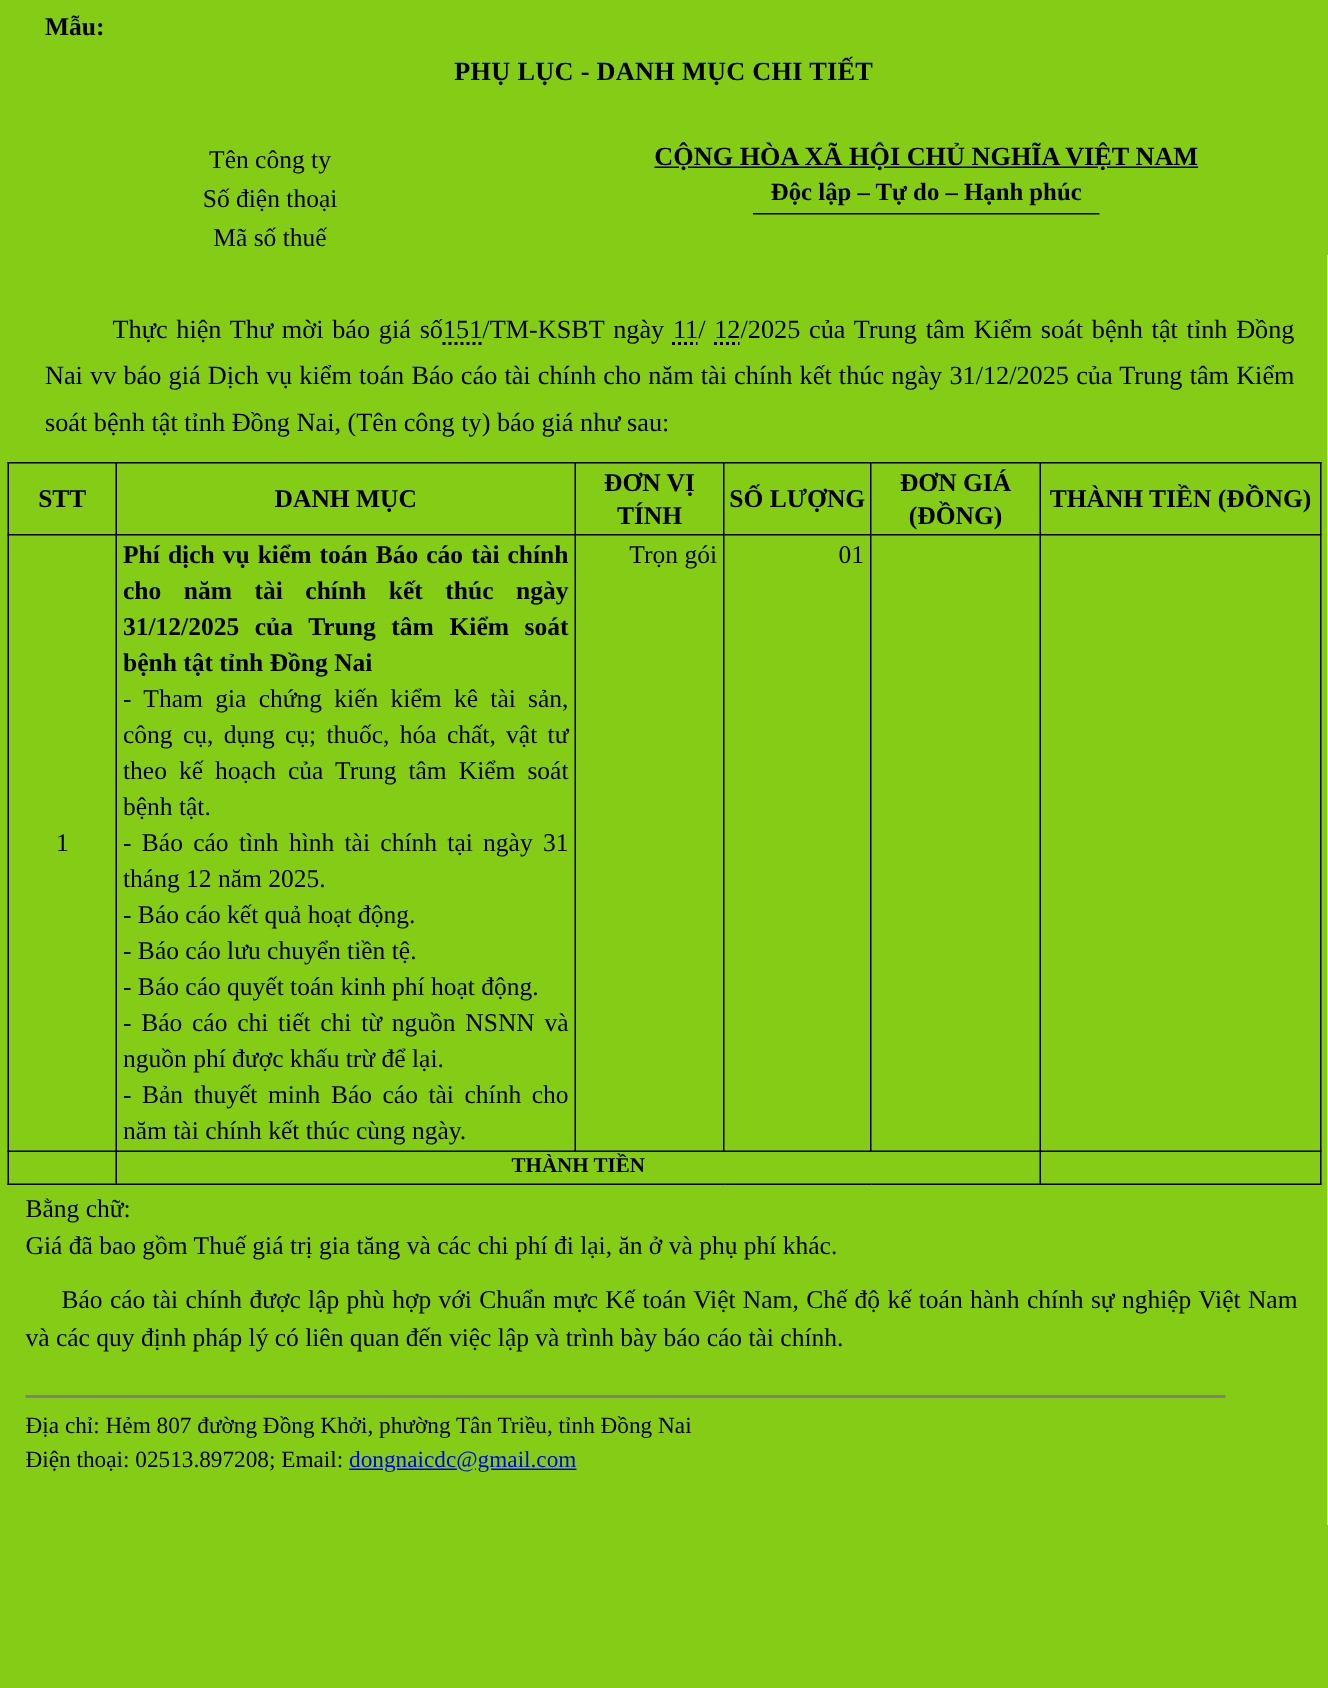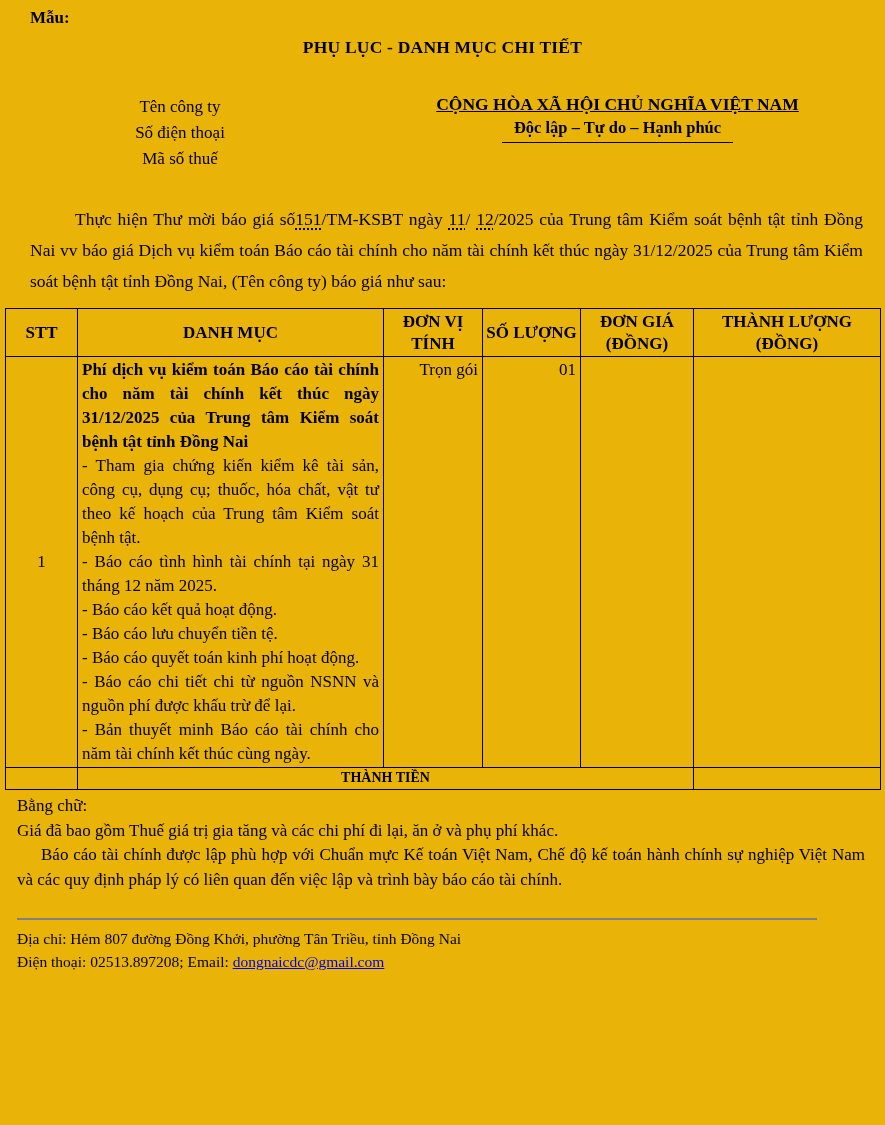--- a/index.html
+++ b/index.html
@@ -1,18 +1,18 @@
 <!DOCTYPE html>
 <html><head>
 <meta charset="utf-8">
 <style>
   * { box-sizing: border-box; }
   html, body { margin: 0; padding: 0; background: #ffffff; }
   .page {
-    width: 885px; height: 1125px; background: #eab308; color: #000;
+    width: 885px; height: 1125px; background: #84cc16; color: #000;
     font-family: "Liberation Serif", "DejaVu Serif", serif;
     font-size: 17px; overflow: hidden; position: relative; padding-top: 8px;
   }
   .muc-label { margin-left: 30px; font-weight: bold; font-size: 17px; }
   .doc-title { text-align: center; font-weight: bold; font-size: 17.5px; margin-top: 9px; letter-spacing: .2px; }
 
   .head-row { display: flex; margin-top: 36px; }
   .company-block { width: 360px; text-align: center; line-height: 26px; }
   .national-block { flex: 1; text-align: center; padding-right: 10px; text-decoration: underline; }
   .national-line1 { font-weight: bold; font-size: 17.5px; }
@@ -83,21 +83,21 @@
         <col style="width:113px">
         <col style="width:187px">
     </colgroup>
     <thead>
       <tr>
         <th>STT</th>
         <th>DANH MỤC</th>
         <th>ĐƠN VỊ TÍNH</th>
         <th>SỐ LƯỢNG</th>
         <th>ĐƠN GIÁ (ĐỒNG)</th>
-        <th>THÀNH LƯỢNG (ĐỒNG)</th>
+        <th>THÀNH TIỀN (ĐỒNG)</th>
       </tr>
     </thead>
     <tbody>
       <tr>
         <td class="cell-stt">1</td>
         <td class="cell-dm">
           <div class="dm-title">Phí dịch vụ kiểm toán Báo cáo tài chính cho năm tài chính kết thúc ngày 31/12/2025 của Trung tâm Kiểm soát bệnh tật tỉnh Đồng Nai</div>
           <div class="dm-item">- Tham gia chứng kiến kiểm kê tài sản, công cụ, dụng cụ; thuốc, hóa chất, vật tư theo kế hoạch của Trung tâm Kiểm soát bệnh tật.</div>
           <div class="dm-item">- Báo cáo tình hình tài chính tại ngày 31 tháng 12 năm 2025.</div>
           <div class="dm-item">- Báo cáo kết quả hoạt động.</div>
@@ -114,19 +114,19 @@
       <tr class="total-row">
         <td></td>
         <td colspan="4">THÀNH TIỀN</td>
         <td></td>
       </tr>
     </tbody>
   </table>
 
   <div class="bang-chu">Bằng chữ:</div>
   <div class="note1">Giá đã bao gồm Thuế giá trị gia tăng và các chi phí đi lại, ăn ở và phụ phí khác.</div>
-  <p class="note2" style="margin-top:0;margin-bottom:0;">Báo cáo tài chính được lập phù hợp với Chuẩn mực Kế toán Việt Nam, Chế độ kế toán hành chính sự nghiệp Việt Nam và các quy định pháp lý có liên quan đến việc lập và trình bày báo cáo tài chính.</p>
+  <p class="note2" style="margin-top:12px;margin-bottom:0;">Báo cáo tài chính được lập phù hợp với Chuẩn mực Kế toán Việt Nam, Chế độ kế toán hành chính sự nghiệp Việt Nam và các quy định pháp lý có liên quan đến việc lập và trình bày báo cáo tài chính.</p>
 
   <hr class="footer-rule">
   <div class="footer-line">Địa chỉ: Hẻm 807 đường Đồng Khởi, phường Tân Triều, tỉnh Đồng Nai</div>
   <div class="footer-line"><span>Điện thoại: 02513.897208; Email: </span><a class="email-link" href="#">dongnaicdc@gmail.com</a></div>
 
 </div>
 
 </body></html>

